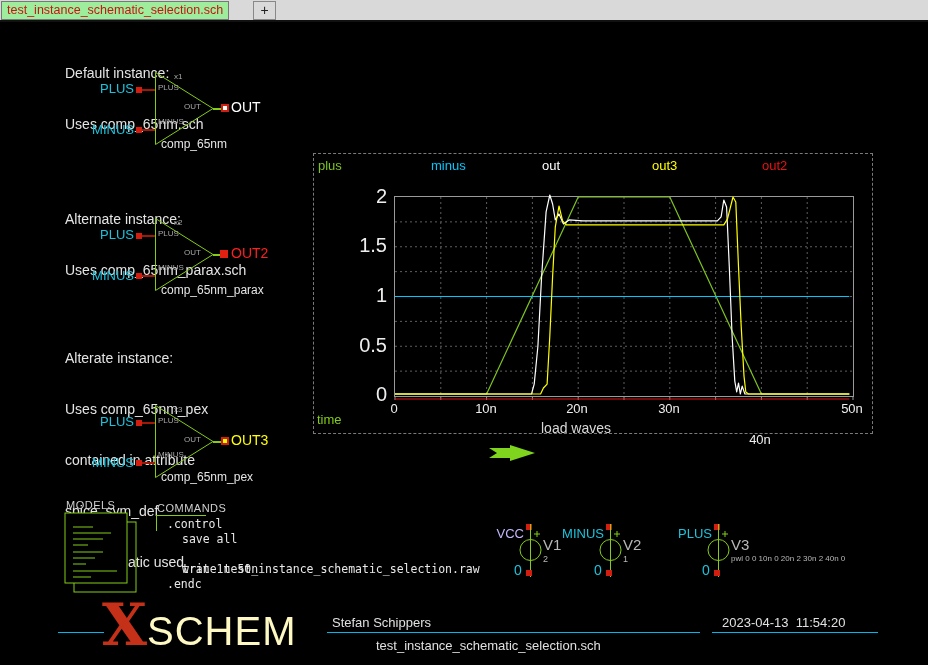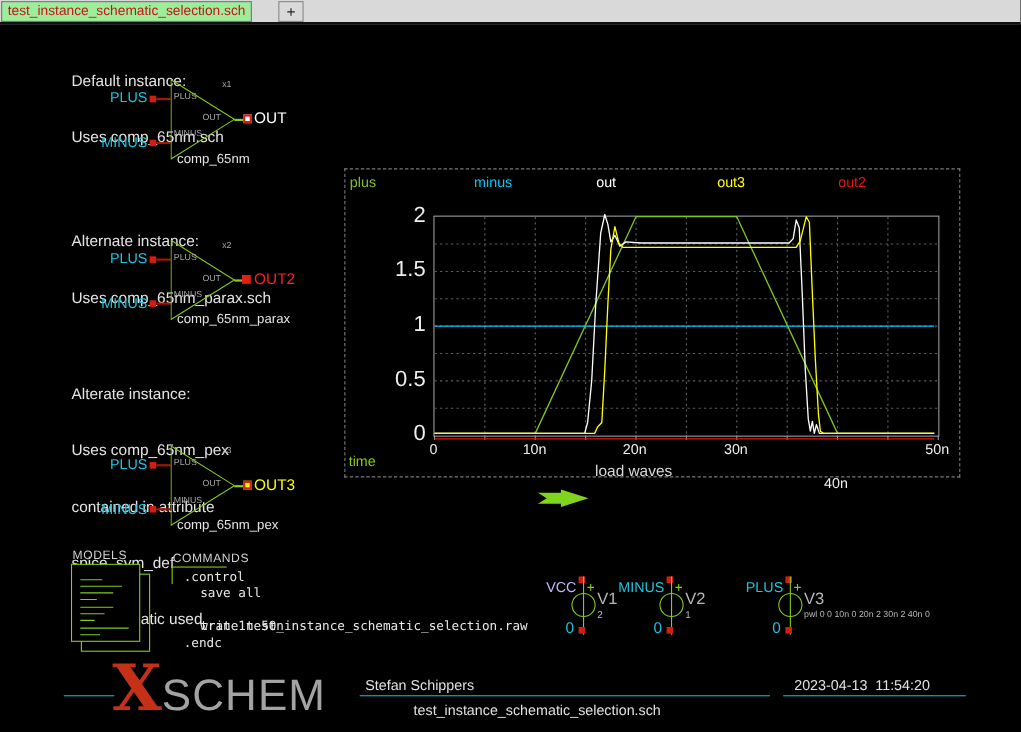--- a/index.html
+++ b/index.html
@@ -21,21 +21,21 @@
   
   .t{color:#e4e4e4;font-size:14px;line-height:17px;white-space:pre;}
   .cyanlbl{color:var(--cyan);font-size:13px;white-space:nowrap;}
   .sq{width:6px;height:6px;background:var(--red);}
   .sqo{width:4px;height:4px;border:2px solid var(--red);background:#fff;}
   .sqy{width:4px;height:4px;border:2px solid var(--red);background:var(--yellow);}
   .sqsolid{width:8px;height:8px;background:#e02010;}
   .wire{height:1.5px;background:var(--green);}
   .rwire{height:1.5px;background:#a01808;}
   .pinlbl{color:var(--gray_text);font-size:8px;white-space:nowrap;}
-  .ref{color:var(--gray_text);font-size:8px;margin-left:28px;}
+  .ref{color:var(--gray_text);font-size:8px;}
   .complbl{color:#e4e4e4;font-size:12px;white-space:nowrap;}
   .outlbl{font-size:14px;white-space:nowrap;}
   .amp{width:250px;height:92px;}
   
   #graph{left:313px;top:153px;width:558px;height:279px;border:1px dashed #7a7a7a;}
   .legend{font-size:13px;white-space:nowrap;}
   #plot{left:80px;top:42px;width:458px;height:199px;border:1px solid var(--frame);}
   #plot svg{position:absolute;left:0;top:0;overflow:visible;}
   .ytick{color:#eee;font-size:20px;text-align:right;width:44px;}
   .xtick{color:#eee;font-size:13px;text-align:center;width:44px;}
@@ -51,21 +51,21 @@
   .vnet{font-size:13px;text-align:right;width:66px;white-space:nowrap;}
   .vname{font-size:15px;color:#b8b8b8;white-space:nowrap;}
   .vval{font-size:9px;color:#b8b8b8;white-space:pre;}
   .gnd{font-size:14px;color:var(--cyan);}
   
   .cyline{height:1px;background:var(--accent_line);}
   .author{font-size:13px;color:#e0e0e0;white-space:pre;}
   .sheet{font-size:13px;color:#e0e0e0;white-space:pre;}
   .logoX{font-family:"DejaVu Serif","Liberation Serif",serif;font-weight:bold;font-size:58px;
          color:var(--logo_red);line-height:58px;}
-  .logoS{font-size:40px;color:#a3a3a3;line-height:40px;letter-spacing:1px;}
+  .logoS{font-size:40px;color:#fef9c3;line-height:40px;letter-spacing:1px;}
 </style>
 </head>
 <body>
 
 <div id="screen">
 
   <div class="abs" id="tabbar">
     <div class="abs tab">
       <span>test_instance_schematic_selection.sch</span>
     </div>

